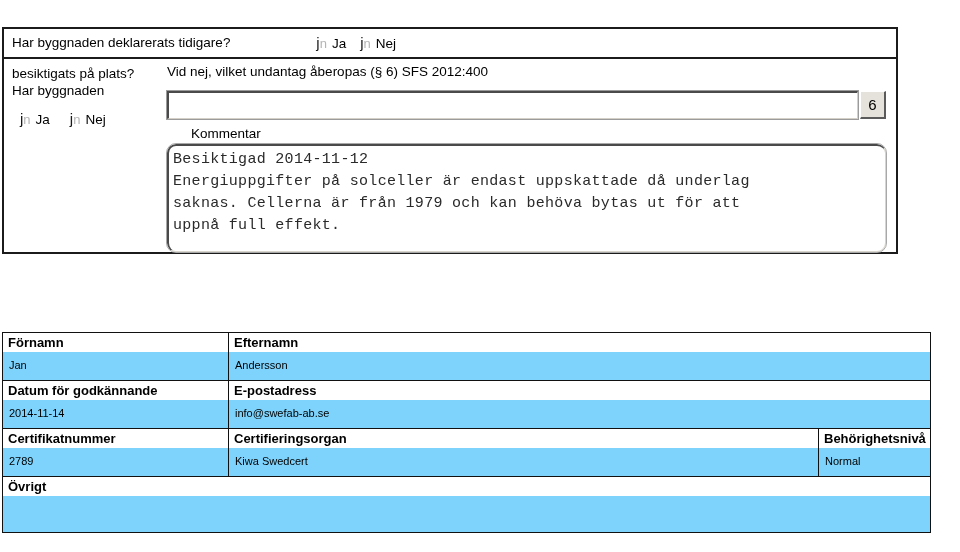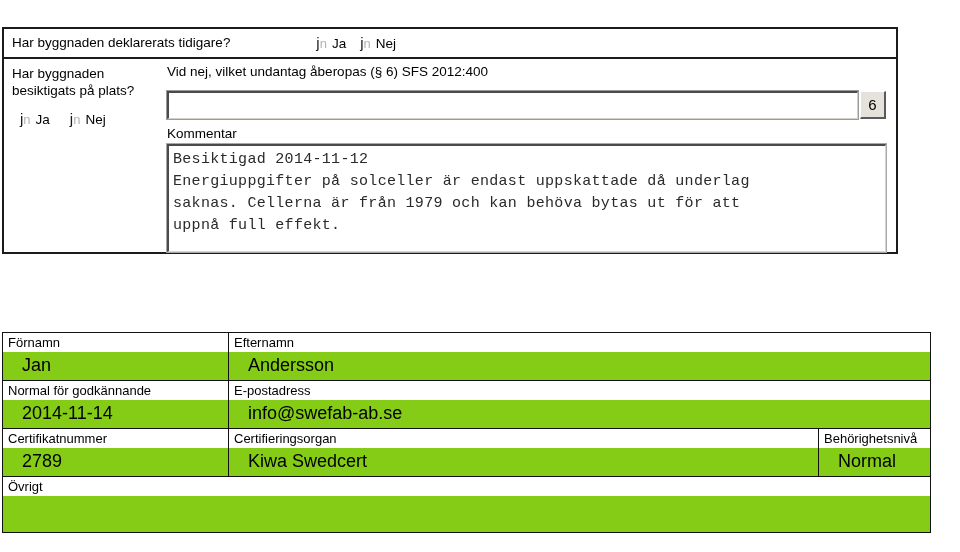--- a/index.html
+++ b/index.html
@@ -134,32 +134,34 @@
     border-bottom: 2px solid #5a5a5a;
     font-size: 15px;
     line-height: 26px;
     text-align: center;
     color: #000000;
   }
   .comment-label {
     font-size: 13.5px;
     line-height: 17px;
     padding: 6px 0 2px 0;
+    margin-left: 24px;
   }
   .textarea-box {
     height: 108px;
     box-sizing: border-box;
     background: #ffffff;
     border-top: 2px solid #4a4a4a;
     border-left: 2px solid #4a4a4a;
     border-right: 1px solid #d8d5cd;
     border-bottom: 1px solid #d8d5cd;
     outline: 1px solid #a8a8a8;
     padding: 3px 4px 0 4px;
     overflow: hidden;
+    border-radius: 9px;
   }
   .textarea-text {
     font-family: "Liberation Mono", monospace;
     font-size: 15px;
     line-height: 22px;
     color: #2a2a2a;
     white-space: pre-wrap;
     letter-spacing: 0.3px;
   }
 
@@ -180,26 +182,27 @@
   .expert-table td {
     border: 1px solid #111111;
     padding: 0;
     vertical-align: top;
   }
   .cell-label {
     font-size: 13px;
     line-height: 17px;
     background: #ffffff;
     padding: 1px 0 1px 5px;
+    font-weight: bold;
   }
   .cell-value {
-    font-size: 18px;
+    font-size: 11px;
     line-height: 24px;
-    background: #84cc16;
-    padding: 1px 0 3px 19px;
+    background: #7dd3fc;
+    padding: 1px 0 3px 6px;
     min-height: 26px;
     box-sizing: border-box;
   }
   .cell-value.empty { min-height: 36px; }
 </style>
 </head>
 <body>
 
 <div class="section-heading">Övrigt</div>
 
@@ -215,22 +218,22 @@
       <div class="radio-item">
         <span class="radio-glyph"><span class="gl-j">j</span><span class="gl-n">n</span></span>
         <span>Nej</span>
       </div>
     </div>
   </div>
 
   <div class="row-body">
 
     <div class="left-col">
+      <div class="q-label">besiktigats på plats?</div>
       <div class="q-label">Har byggnaden</div>
-      <div class="q-label">besiktigats på plats?</div>
       <div class="radio-group">
         <div class="radio-item">
           <span class="radio-glyph"><span class="gl-j">j</span><span class="gl-n">n</span></span>
           <span>Ja</span>
         </div>
         <div class="radio-item">
           <span class="radio-glyph"><span class="gl-j">j</span><span class="gl-n">n</span></span>
           <span>Nej</span>
         </div>
       </div>
@@ -271,21 +274,21 @@
         <div class="cell-label">Förnamn</div>
         <div class="cell-value">Jan</div>
       </td>
       <td colspan="2">
         <div class="cell-label">Efternamn</div>
         <div class="cell-value">Andersson</div>
       </td>
     </tr>
     <tr>
       <td>
-        <div class="cell-label">Normal för godkännande</div>
+        <div class="cell-label">Datum för godkännande</div>
         <div class="cell-value">2014-11-14</div>
       </td>
       <td colspan="2">
         <div class="cell-label">E-postadress</div>
         <div class="cell-value">info@swefab-ab.se</div>
       </td>
     </tr>
     <tr>
       <td>
         <div class="cell-label">Certifikatnummer</div>

